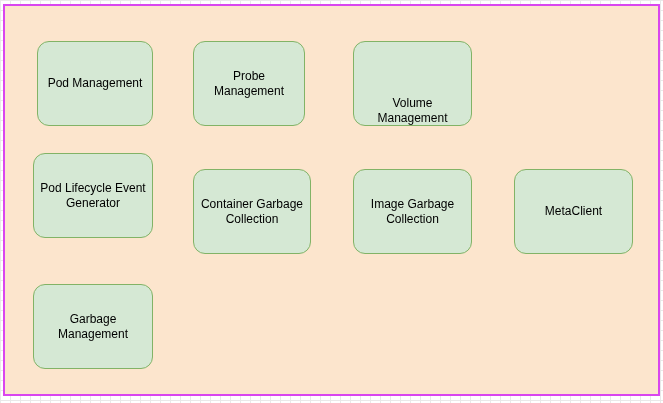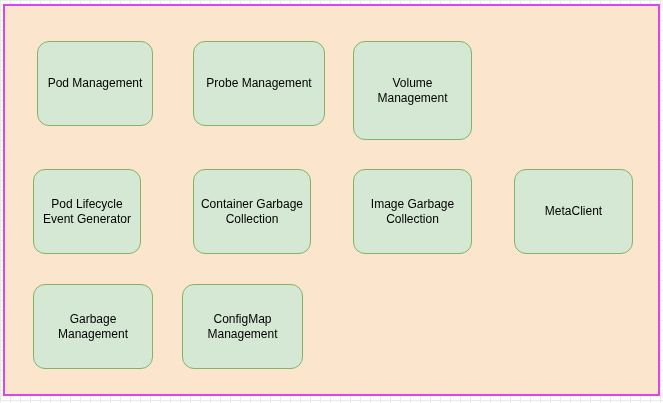--- a/index.html
+++ b/index.html
@@ -43,24 +43,24 @@
     line-height: 1.2;
     color: #000000;
     cursor: default;
   }
   .node span {
     display: block;
     width: 100%;
   }
   
   .n0  { left: 32px;  top: 35px;  width: 116px; height: 85px; }
-  .n1  { left: 188px; top: 35px;  width: 132px; height: 85px; }
-  .n2  { left: 348px; top: 35px;  width: 119px; height: 99px; }
+  .n1  { left: 188px; top: 35px;  width: 112px; height: 85px; }
+  .n2  { left: 348px; top: 35px;  width: 119px; height: 85px; align-items: flex-end; }
   .n3  { left: 509px; top: 35px;  width: 119px; height: 85px; }
-  .n4  { left: 28px;  top: 163px; width: 108px; height: 85px; }
+  .n4  { left: 28px;  top: 147px; width: 120px; height: 85px; }
   .n5  { left: 188px; top: 163px; width: 118px; height: 85px; }
   .n6  { left: 348px; top: 163px; width: 119px; height: 85px; }
   .n7  { left: 509px; top: 163px; width: 119px; height: 85px; }
   .n8  { left: 28px;  top: 278px; width: 120px; height: 85px; }
   .n9  { left: 177px; top: 278px; width: 121px; height: 85px; }
   .n10 { left: 348px; top: 278px; width: 119px; height: 85px; }
 </style>
 </head>
 <body>
 
@@ -92,18 +92,15 @@
   </div>
 
   <div class="node n7">
     <span>MetaClient</span>
   </div>
 
   <div class="node n8">
     <span>Garbage Management</span>
   </div>
 
-  <div class="node n9">
-    <span>ConfigMap Management</span>
-  </div>
 
 
 </div>
 
 </body></html>

